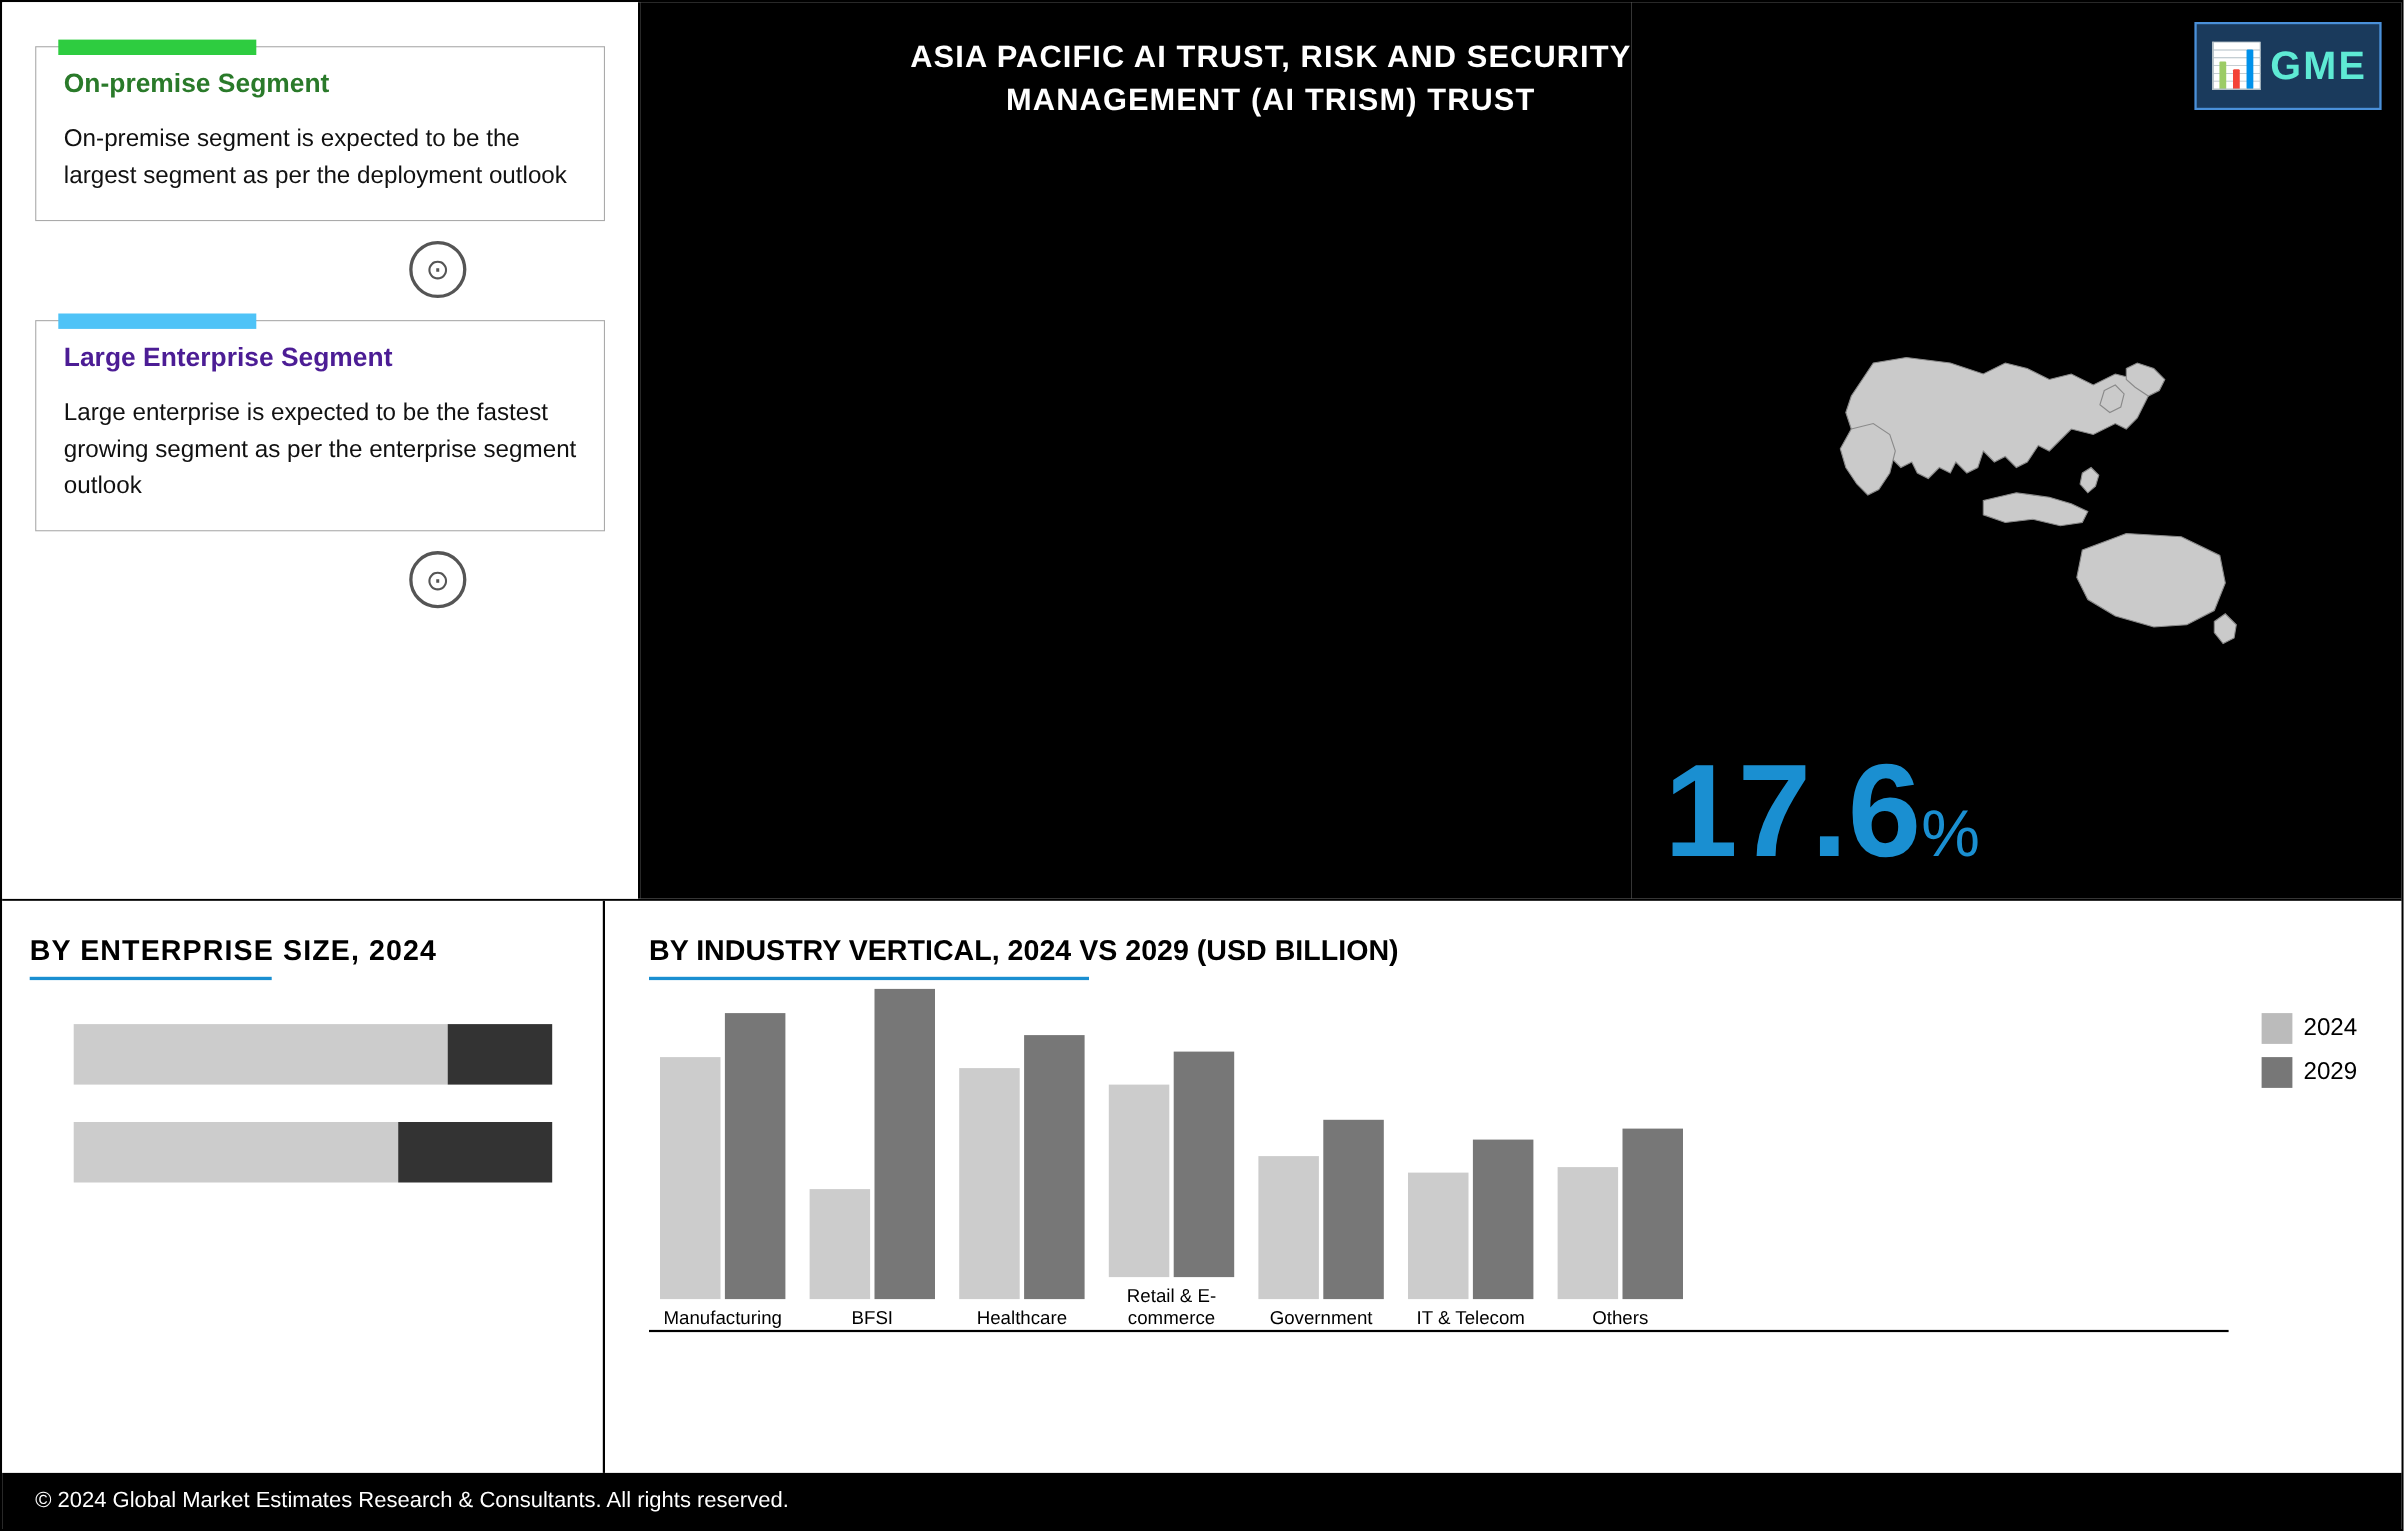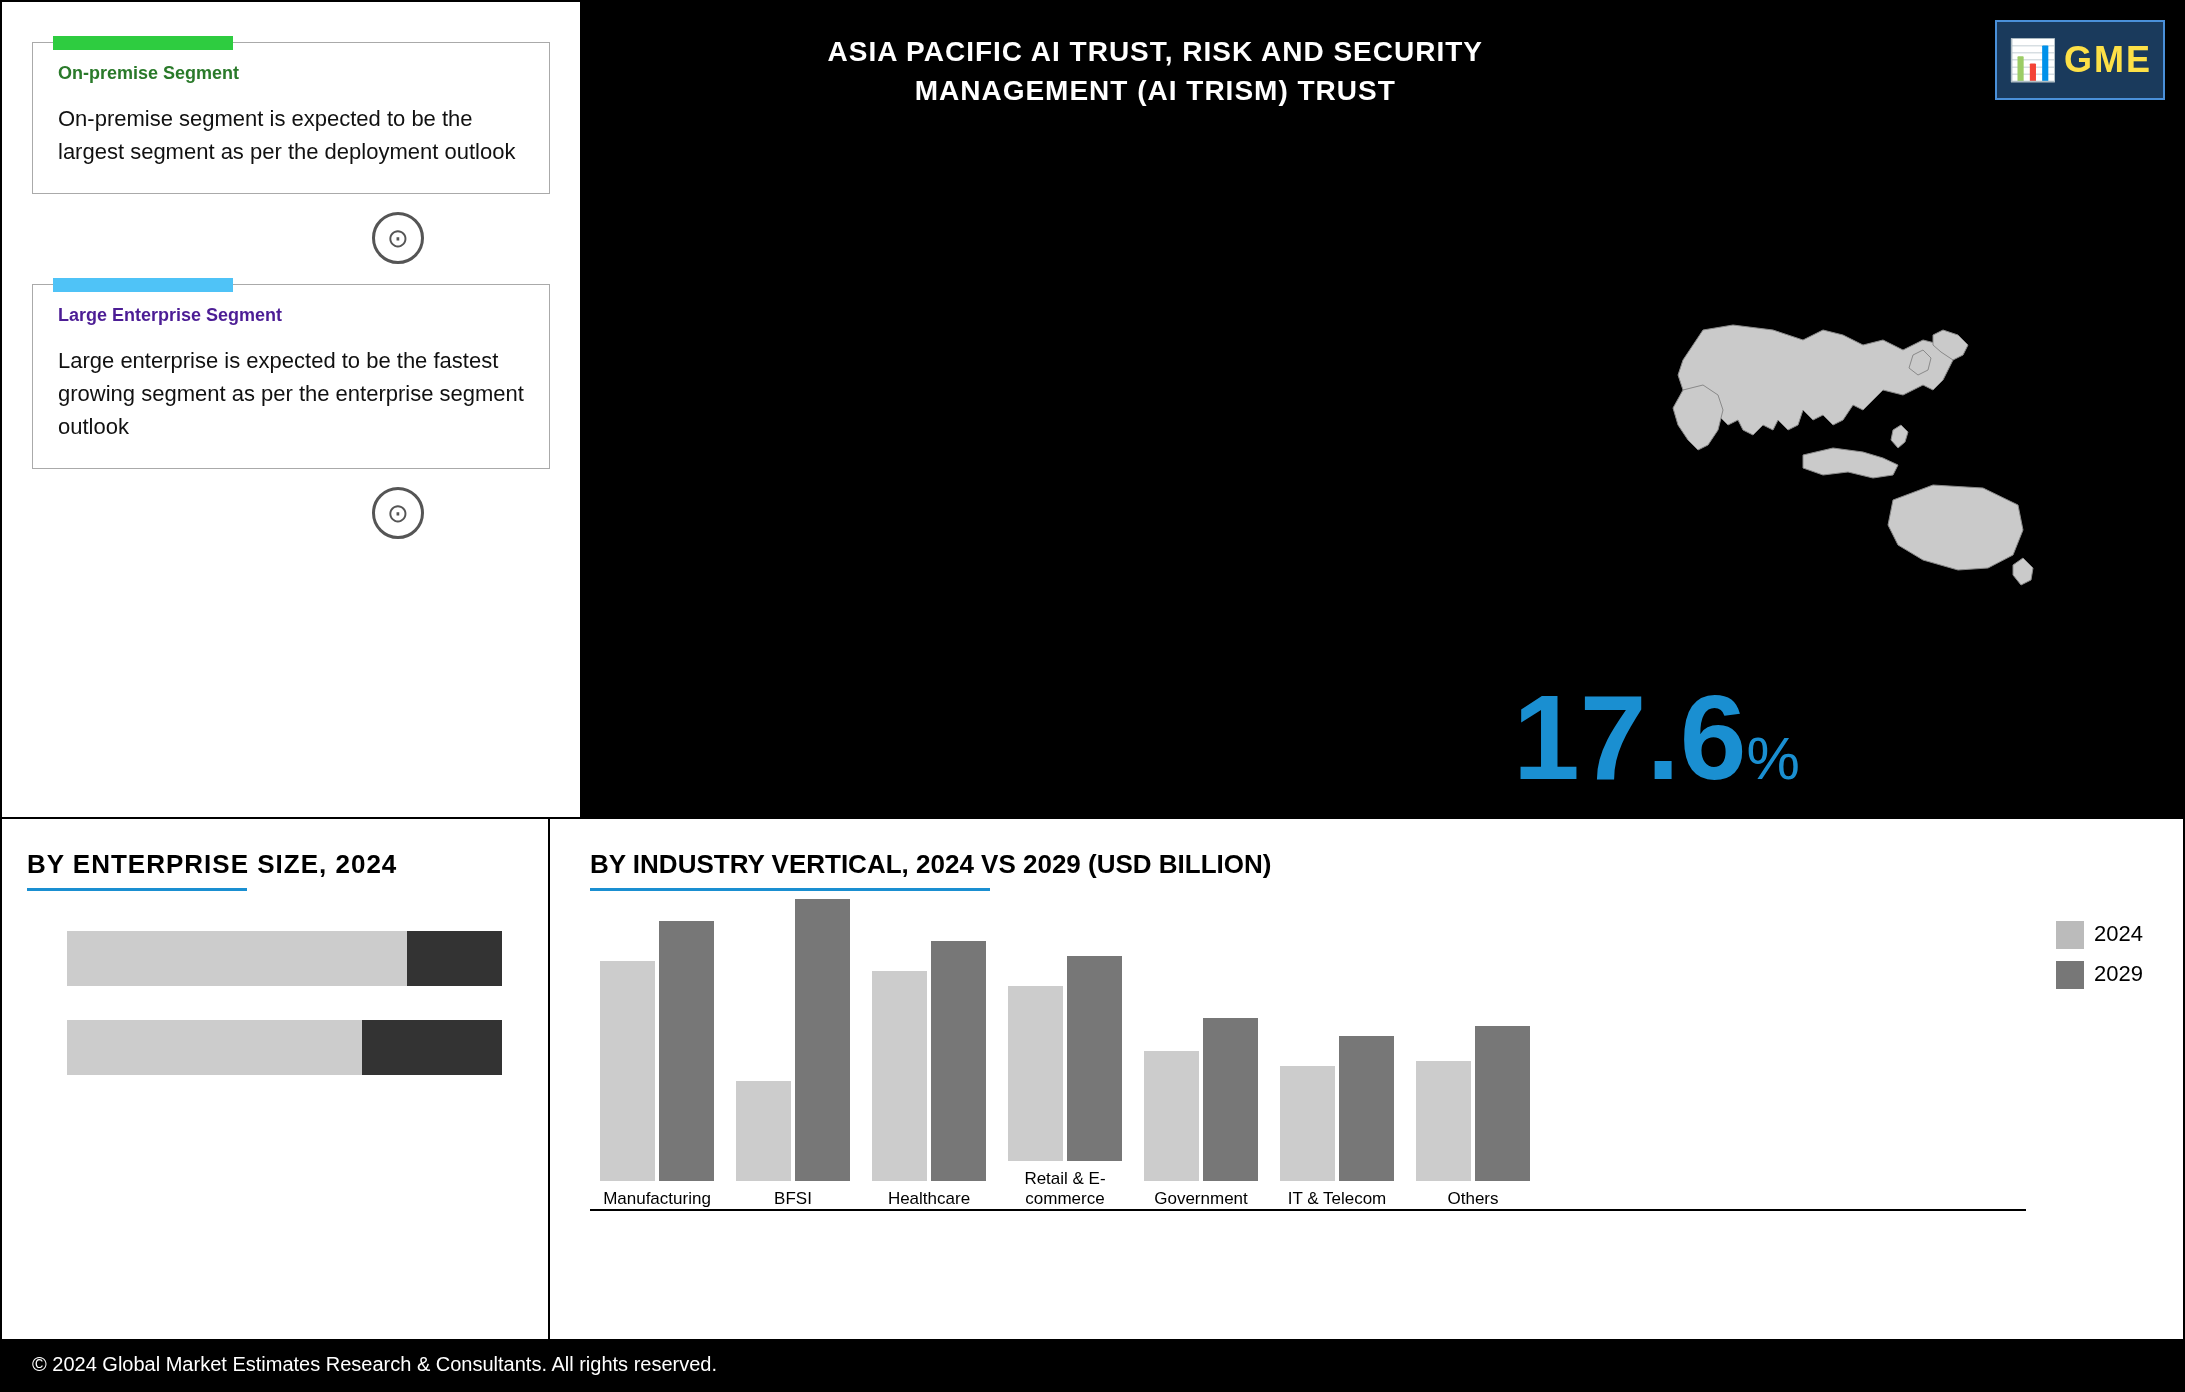--- a/index.html
+++ b/index.html
@@ -50,21 +50,21 @@
       width: 180px;
       position: absolute;
       top: -7px;
       left: 20px;
     }
 
     .bar-green { background: #2ecc40; }
     .bar-blue { background: #4fc3f7; }
 
     .segment-title {
-      font-size: 18px;
+      font-size: 24px;
       font-weight: bold;
       margin-bottom: 18px;
     }
     .title-green { color: #2a7a2a; }
     .title-blue { color: #4c1d95; }
 
     .segment-text {
       font-size: 22px;
       color: #111;
       line-height: 1.5;
@@ -130,21 +130,21 @@
       width: 170px;
       height: 80px;
       background: #1a3a5c;
       display: flex;
       align-items: center;
       justify-content: center;
       border: 2px solid #4a90d9;
     }
 
     .logo-text {
-      color: #fde047;
+      color: #5eead4;
       font-size: 36px;
       font-weight: bold;
       letter-spacing: 2px;
     }
 
     .logo-icon {
       color: #4a90d9;
       font-size: 40px;
       margin-right: 6px;
     }

